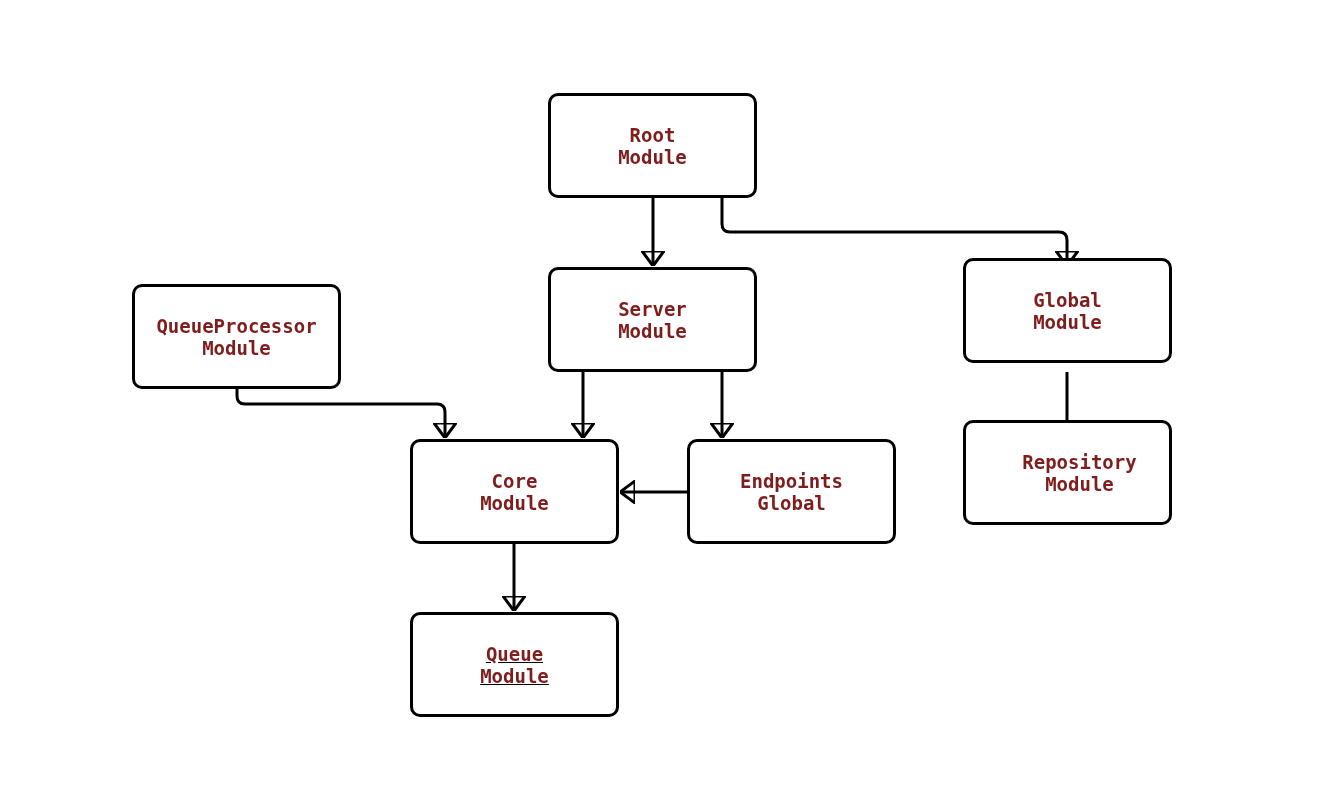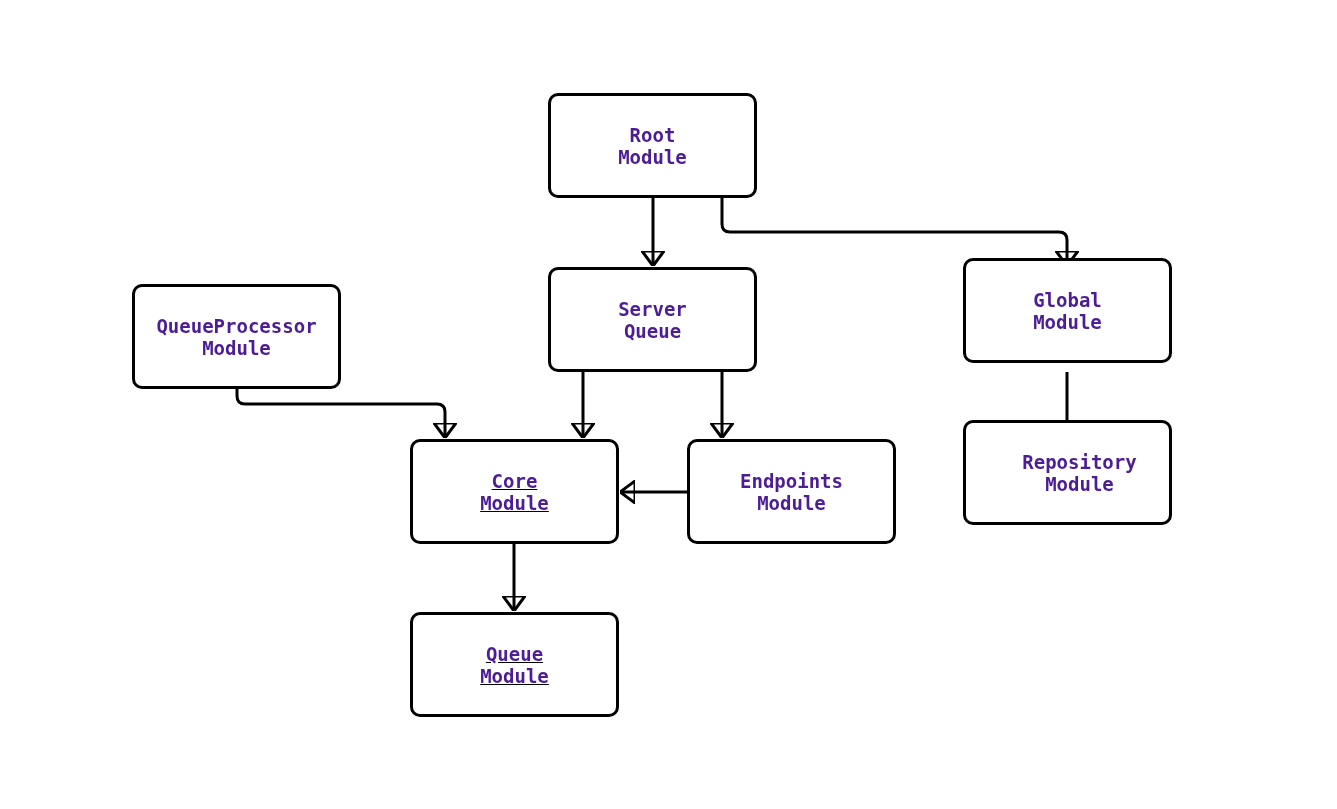--- a/index.html
+++ b/index.html
@@ -39,31 +39,31 @@
     border-radius: 10px;
     display: flex;
     align-items: center;
     justify-content: center;
     text-align: center;
   }
   .node .label {
     font-weight: bold;
     font-size: 19px;
     line-height: 22px;
-    color: #4c1d95;
+    color: #7f1d1d;
     white-space: pre-line;
     letter-spacing: 0;
     text-align: center;
   }
   
   .pos-root          { left: 548px;  top: 93px;  }
   .pos-queueproc     { left: 132px;  top: 284px; }
   .pos-server        { left: 548px;  top: 267px; }
   .pos-global        { left: 963px;  top: 258px; }
-  .pos-core          { left: 410px;  top: 439px; text-decoration: underline; }
+  .pos-core          { left: 410px;  top: 439px; }
   .pos-endpoints     { left: 687px;  top: 439px; }
   .pos-repository    { left: 963px;  top: 420px; padding-left: 24px; }
   .pos-queue         { left: 410px;  top: 612px; text-decoration: underline; }
 </style>
 </head>
 <body>
 
 <div class="canvas">
 
   <svg class="edges" viewBox="0 0 1337 809" xmlns="http://www.w3.org/2000/svg">
@@ -95,36 +95,36 @@
 Module</span>
   </div>
 
   <div class="node pos-queueproc">
     <span class="label">QueueProcessor
 Module</span>
   </div>
 
   <div class="node pos-server">
     <span class="label">Server
-Queue</span>
+Module</span>
   </div>
 
   <div class="node pos-global">
     <span class="label">Global
 Module</span>
   </div>
 
   <div class="node pos-core">
     <span class="label">Core
 Module</span>
   </div>
 
   <div class="node pos-endpoints">
     <span class="label">Endpoints
-Module</span>
+Global</span>
   </div>
 
   <div class="node pos-repository">
     <span class="label">Repository
 Module</span>
   </div>
 
   <div class="node pos-queue">
     <span class="label">Queue
 Module</span>

